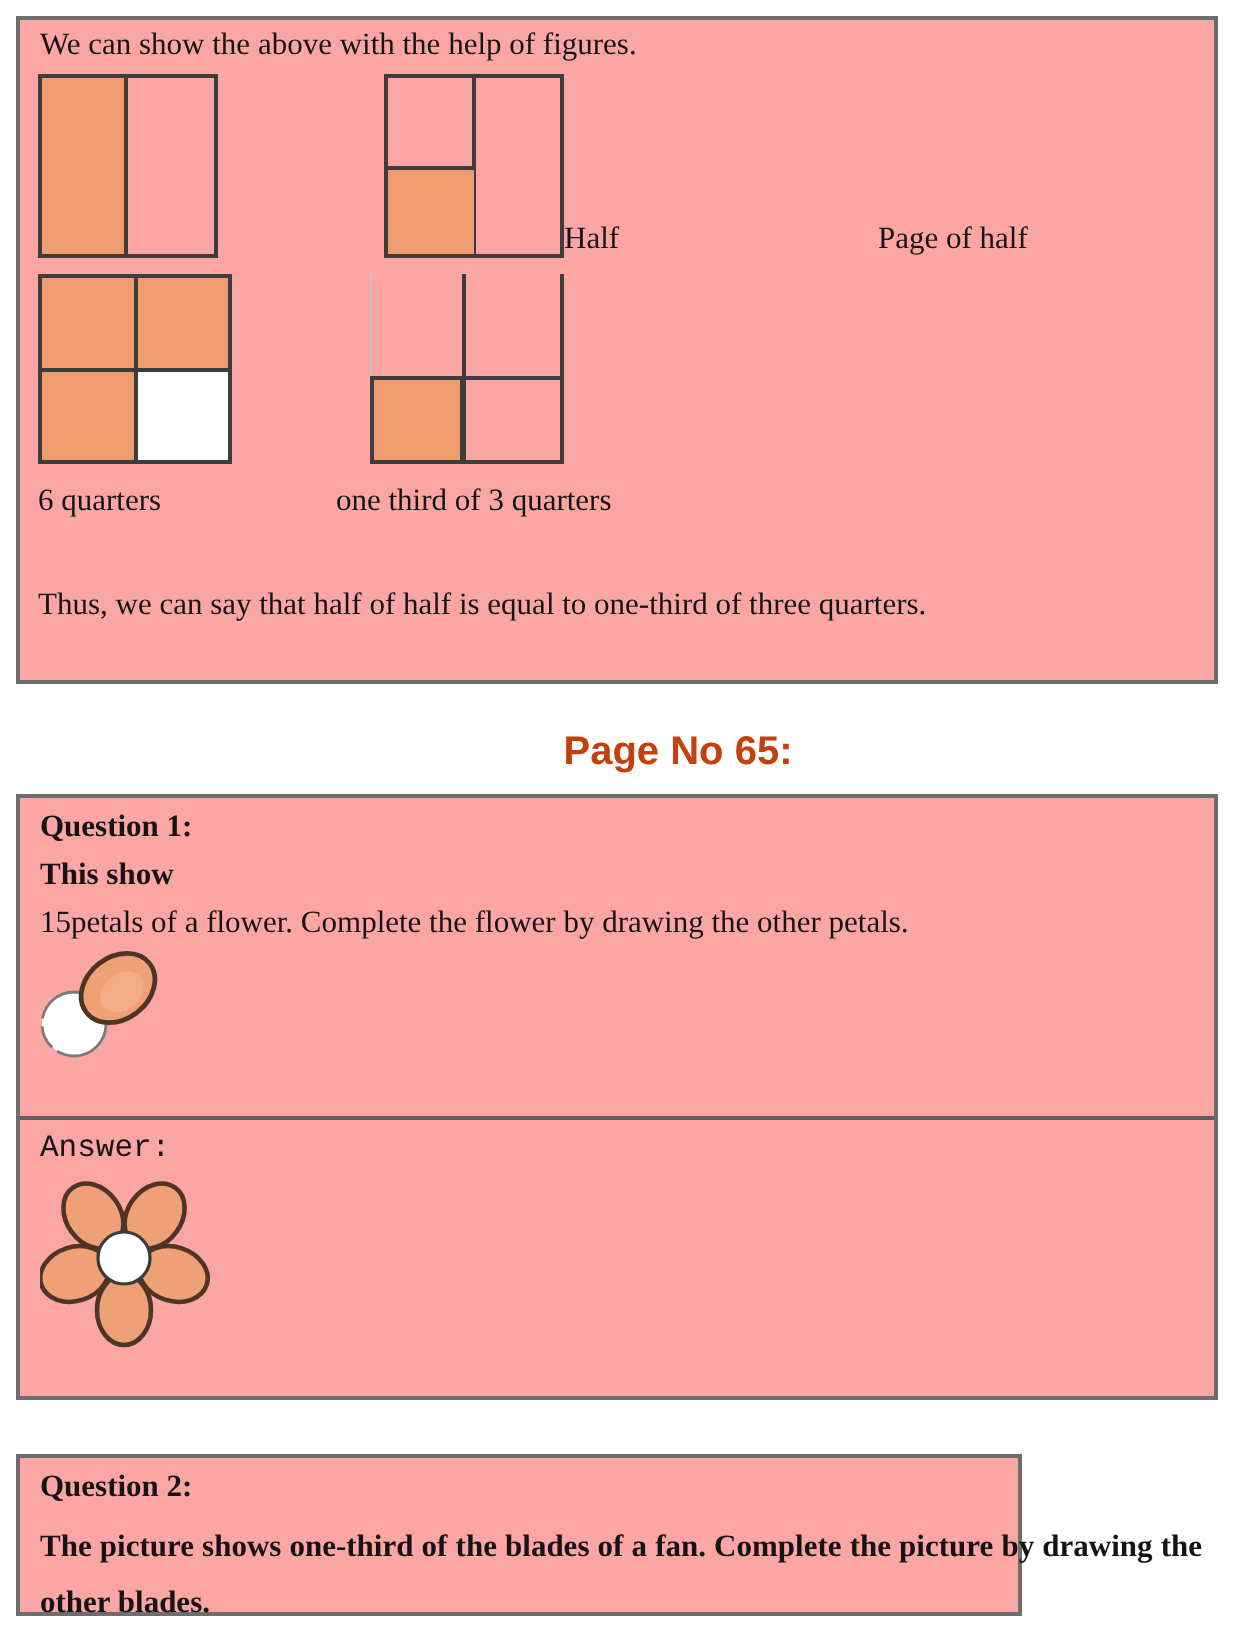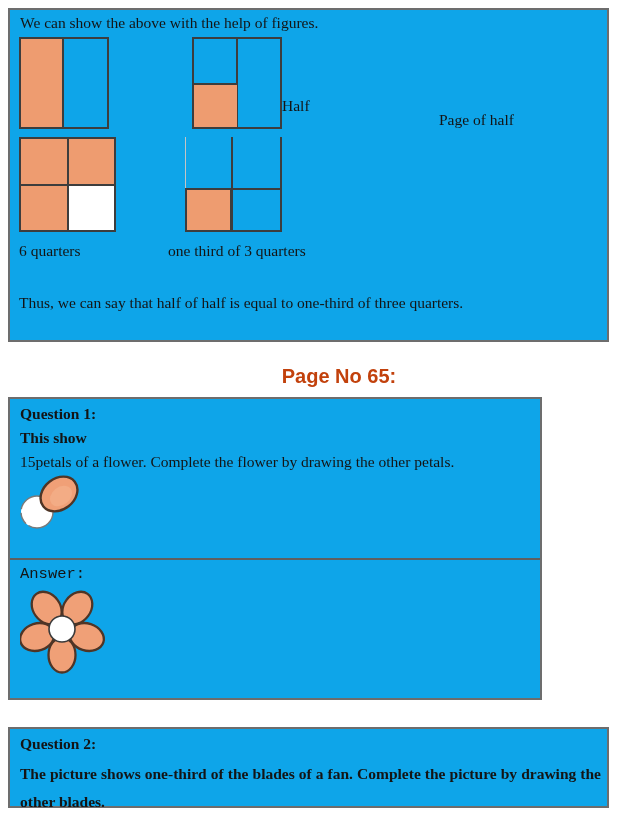--- a/index.html
+++ b/index.html
@@ -1,26 +1,26 @@
 <!DOCTYPE html>
 <html><head>
 <meta charset="utf-8">
 <style>
   html,body { margin:0; padding:0; background:#ffffff; }
   .page {
     position:relative; width:618px; height:822px; background:#ffffff;
     font-family:"Liberation Serif", serif; color:#141414; overflow:hidden;
   }
   .box {
-    position:absolute; box-sizing:border-box; background:#0ea5e9;
+    position:absolute; box-sizing:border-box; background:#fca5a5;
     border:2px solid #6d6d6d;
   }
   #intro-box  { left:8px;  top:8px;   width:601px; height:334px; }
-  #q1-box     { left:8px;  top:397px; width:534px; height:303px;text-align:center; }
-  #q2-box     { left:8px;  top:727px; width:601px; height:81px;  }
+  #q1-box     { left:8px;  top:397px; width:601px; height:303px;text-align:center; }
+  #q2-box     { left:8px;  top:727px; width:503px; height:81px;  }
 
   .t { position:absolute; font-size:15.5px; line-height:19px; white-space:nowrap; }
   .b { font-weight:bold; }
   .para { position:absolute; font-size:15.5px; line-height:19px; }
 
   
   .fig { position:absolute; box-sizing:border-box; }
   .fig .edge { position:absolute; background:#3d3d3d; }
   #fig-half { left:9px; top:27px; width:90px; height:92px; border:2px solid #3d3d3d; }
   #fig-half .shade { position:absolute; left:0; top:0; bottom:0; width:50%;
@@ -36,21 +36,21 @@
   #fig-3q .hmid { top:calc(50% - 1px); left:0; right:0; height:2px; }
   #fig-13q { left:175px; top:127px; width:97px; height:95px; }
   #fig-13q .ledge { position:absolute; left:0; top:0; height:55%; width:1px; background:#c4c4c4; }
   #fig-13q .redge { right:0; top:0; bottom:0; width:2px; }
   #fig-13q .vmid  { left:calc(48% - 1px); top:0; bottom:0; width:2px; }
   #fig-13q .hmid  { top:54%; left:0; right:0; height:2px; }
   #fig-13q .bedge { bottom:0; left:0; right:0; height:2px; }
   #fig-13q .shade { position:absolute; left:0; top:54%; bottom:0; width:48%;
       border:2px solid #3d3d3d; box-sizing:border-box; }
 
-  #lbl-half   { left:272px; top:86px; }
+  #lbl-half   { left:272px; top:100px; }
   #lbl-hoh    { left:429px; top:100px; }
   #lbl-3q     { left:9px;   top:231px; }
   #lbl-13q    { left:158px; top:231px; }
   #concl-1    { left:9px; top:252px; width:584px; text-align:justify; text-align-last:justify; white-space:nowrap; }
   #concl-1 span { display:inline-block; width:100%; text-align:justify; text-align-last:justify; white-space:normal; }
   #concl-2    { left:9px; top:283px; }
 
   #page-heading {
     position:absolute; left:0; top:352px; width:598px; text-align:center;
     font-family:"Liberation Sans", sans-serif; font-weight:bold; font-size:20px;

